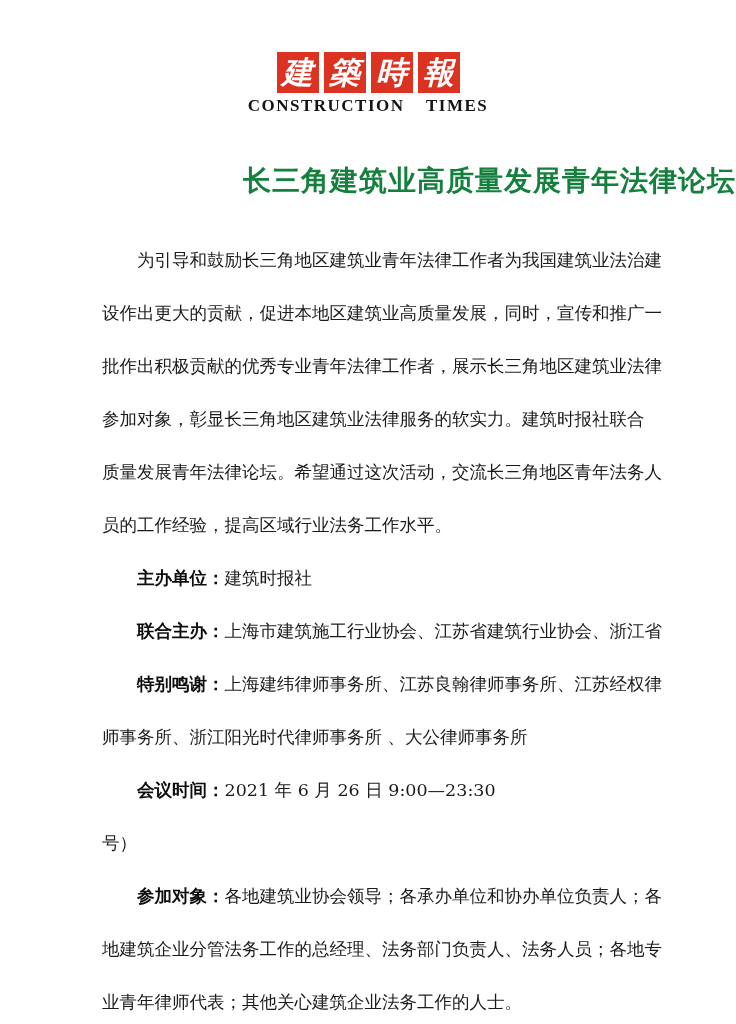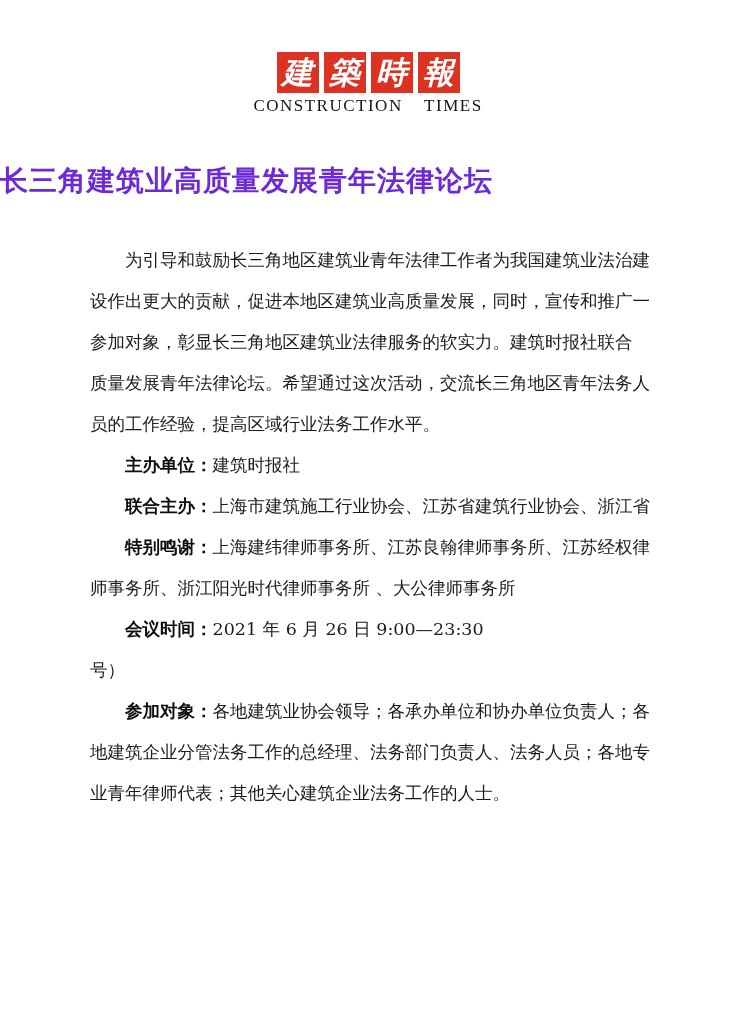--- a/index.html
+++ b/index.html
@@ -27,44 +27,44 @@
     font-size: 31px;
     line-height: 41px;
     text-align: center;
     font-family: "DejaVu Serif", serif;
     font-style: italic;
     font-weight: bold;
   }
   .logo-subtitle {
     margin-top: 3px;
     font-size: 17px;
-    font-weight: normal;
+    font-weight: bold;
     letter-spacing: 1.5px;
     word-spacing: 16px;
     color: #141414;
     font-family: "Liberation Serif", "DejaVu Serif", serif;
   }
   
   .doc-title {
     margin-top: 44px;
-    text-align: left;
+    text-align: right;
     font-size: 28px;
     line-height: 42px;
     font-weight: bold;
-    color: #6d28d9;
+    color: #15803d;
     letter-spacing: 1px;
   }
   
   .content {
     margin: 40px 86px 0 86px;
     font-size: 17.5px;
     color: #1b1b1b;
   }
   .line {
-    margin: 4px;
+    margin: 16px;
     line-height: 37px;
     white-space: nowrap;
   }
   .indent { text-indent: 35px; }
   .label, .heading {
     font-weight: bold;
     color: #0d0d0d;
     font-family: "Liberation Sans", "DejaVu Sans", sans-serif;
   }
   .heading { font-size: 17.5px; }
@@ -83,20 +83,21 @@
     </div>
     <div class="logo-subtitle">CONSTRUCTION TIMES</div>
   </div>
 
   <div class="doc-title">长三角建筑业高质量发展青年法律论坛</div>
 
   <div class="content">
 
     <p class="line indent">为引导和鼓励长三角地区建筑业青年法律工作者为我国建筑业法治建</p>
     <p class="line">设作出更大的贡献，促进本地区建筑业高质量发展，同时，宣传和推广一</p>
+    <p class="line">批作出积极贡献的优秀专业青年法律工作者，展示长三角地区建筑业法律</p>
     <p class="line">参加对象，彰显长三角地区建筑业法律服务的软实力。建筑时报社联合</p>
     <p class="line">质量发展青年法律论坛。希望通过这次活动，交流长三角地区青年法务人</p>
     <p class="line">员的工作经验，提高区域行业法务工作水平。</p>
 
 
     <p class="line indent"><span class="label">主办单位：</span><span>建筑时报社</span></p>
 
     <p class="line indent"><span class="label">联合主办：</span><span>上海市建筑施工行业协会、江苏省建筑行业协会、浙江省</span></p>
 
     <p class="line indent"><span class="label">特别鸣谢：</span><span>上海建纬律师事务所、江苏良翰律师事务所、江苏经权律</span></p>

